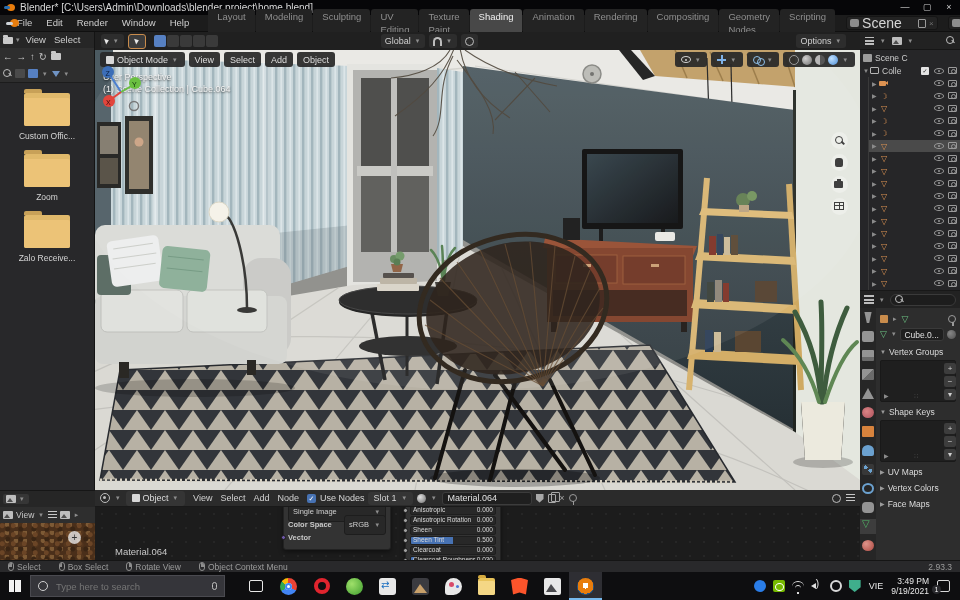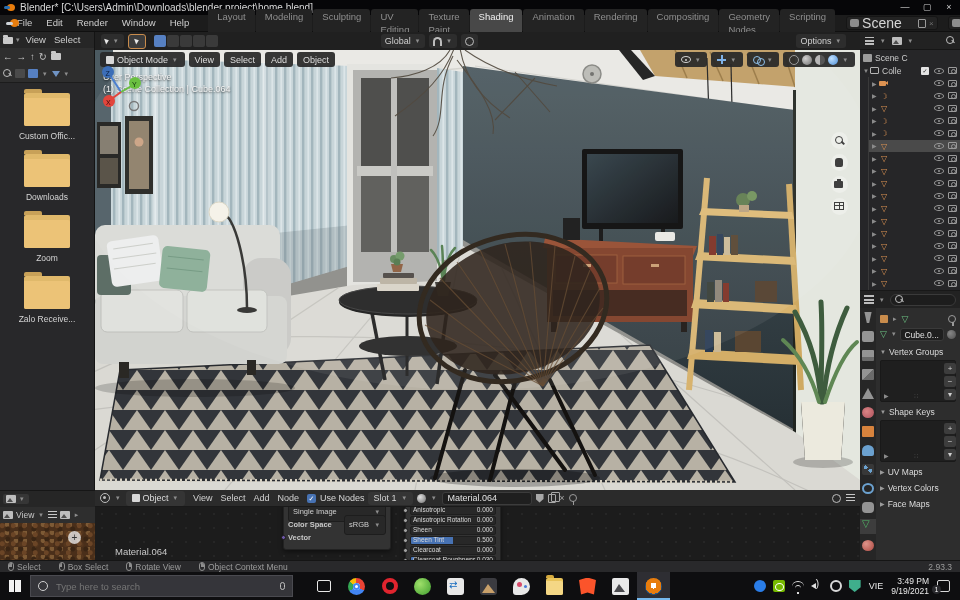--- a/index.html
+++ b/index.html
@@ -211,21 +211,21 @@
   .mouse-ic.mmb::after{content:"";position:absolute;left:2px;top:0;width:1.6px;height:3.5px;background:#8e8e8e;}
   .mouse-ic.rmb::after{content:"";position:absolute;right:0;top:0;width:2.5px;height:3.5px;background:#8e8e8e;border-radius:0 2px 0 0;}
   .sb-version{margin-left:auto;color:#9c9c9c;}
 
   
   .taskbar{position:absolute;left:0;top:572px;width:960px;height:28px;background:#0e0e10;display:flex;align-items:center;}
   .start{width:30px;height:28px;display:flex;align-items:center;justify-content:center;}
   .winlogo{width:12px;height:12px;background:
     linear-gradient(90deg,#f2f2f2 0 5.5px,transparent 5.5px 6.5px,#f2f2f2 6.5px),
     linear-gradient(#0000 0 5.5px,#0e0e10 5.5px 6.5px,#0000 6.5px);}
-  .tsearch{width:263px;height:22px;background:#35353a;border:1px solid #4a4a50;display:flex;align-items:center;gap:6px;padding:0 7px;}
+  .tsearch{width:195px;height:22px;background:#35353a;border:1px solid #4a4a50;display:flex;align-items:center;gap:6px;padding:0 7px;}
   .tsearch input{background:transparent;border:none;outline:none;color:#b8b8b8;font-size:9.5px;width:150px;}
   .ring{width:10px;height:10px;border:1.4px solid #cfcfcf;border-radius:50%;}
   .mic{width:5px;height:8px;border:1.2px solid #bdbdbd;border-radius:3px;margin-left:auto;}
   .tb-apps{display:flex;align-items:center;margin-left:14px;}
   .tapp{width:33px;height:28px;display:flex;align-items:center;justify-content:center;position:relative;}
   .tapp.active{background:#2e2e33;box-shadow:inset 0 -2px 0 #76b9ed;}
   .ai{width:17px;height:17px;border-radius:3px;position:relative;}
   .ai.task-view{background:transparent;border:1.6px solid #e8e8e8;border-radius:2px;width:14px;height:12px;}
   .ai.chrome{border-radius:50%;background:conic-gradient(#ea4335 0 33%,#4285f4 33% 66%,#34a853 66% 85%,#fbbc05 85%);}
   .ai.chrome::after{content:"";position:absolute;left:5px;top:5px;width:7px;height:7px;background:#fff;border-radius:50%;box-shadow:inset 0 0 0 2px #4285f4;}
@@ -327,24 +327,20 @@
         <span class="chev">▾</span>
         <span class="funnel"></span>
         <span class="chev">▾</span>
       </div>
       <div class="fb-list">
         <div class="fb-item">
           <div class="folder"></div>
           <div class="lbl">Custom Offic...</div>
         </div>
 
-        <div class="fb-item">
-          <div class="folder"></div>
-          <div class="lbl">Downloads</div>
-        </div>
 
         <div class="fb-item">
           <div class="folder"></div>
           <div class="lbl">Zoom</div>
         </div>
 
         <div class="fb-item">
           <div class="folder"></div>
           <div class="lbl">Zalo Receive...</div>
         </div>

